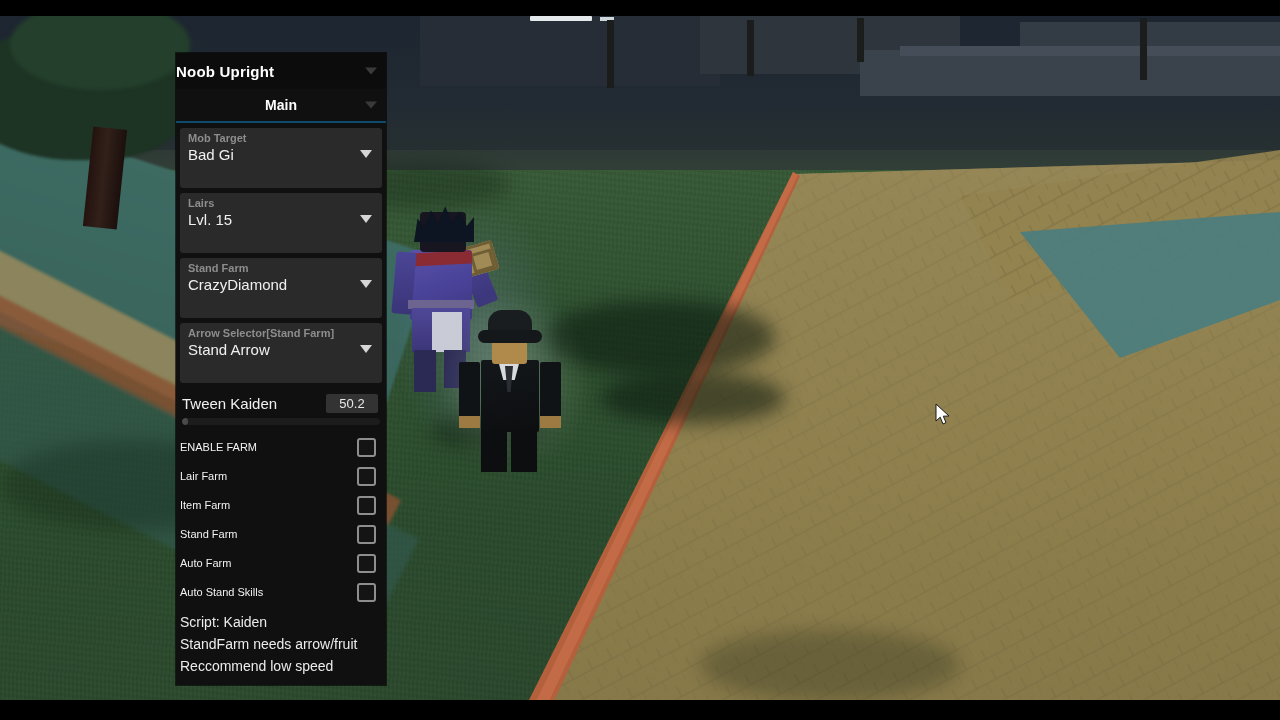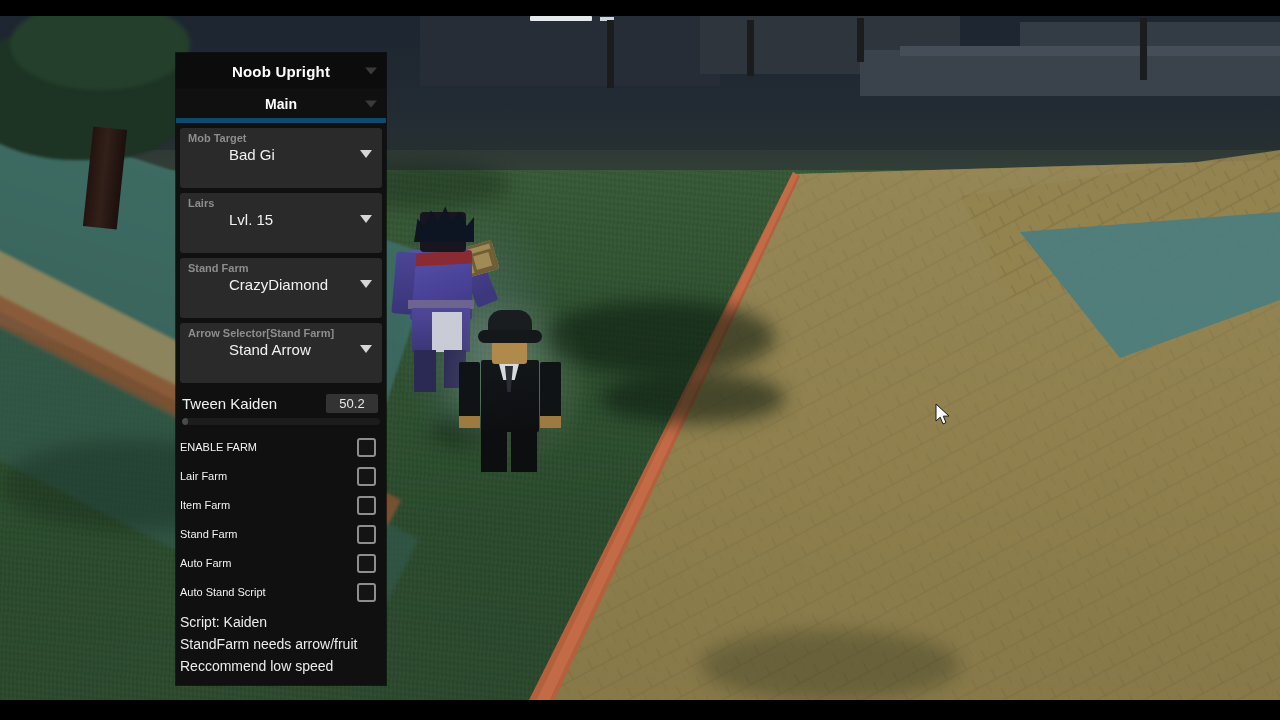--- a/index.html
+++ b/index.html
@@ -226,29 +226,29 @@
     position:absolute; left:176px; top:53px; width:210px;
     background:#101010;
     z-index:50;
     font-family:"Liberation Sans", sans-serif;
     box-shadow:0 0 0 1px rgba(0,0,0,0.6);
     overflow:hidden;
   }
 
   .title-row {
     position:relative; height:36px; background:#0c0c0c;
-    display:flex; align-items:center; justify-content:center;
+    display:flex; align-items:center; justify-content:flex-start;
   }
   .title-row .title-text {
     color:#ffffff; font-size:15px; font-weight:bold; letter-spacing:.2px;
   }
   .tab-row {
     position:relative; height:34px; background:#101010;
     display:flex; align-items:center; justify-content:center;
-    border-bottom:5px solid #0c4a6e;
+    border-bottom:2px solid #0c4a6e;
   }
   .tab-row .tab-text { color:#ffffff; font-size:14px; font-weight:bold; }
 
   .caret {
     position:absolute; right:9px; top:50%; transform:translateY(-50%);
     width:0; height:0; border-left:6px solid transparent; border-right:6px solid transparent;
     border-top:7px solid #2e2e2e;
   }
   .caret.light { border-top-color:#cfcfcf; }
   .caret.dim { border-top-color:#3a3a3a; }
@@ -256,21 +256,21 @@
   
   .dd {
     position:relative; margin:5px 4px; height:60px; background:#2a2a2a;
     border-radius:3px; padding:4px 8px 0 8px;
   }
   .dd .dd-label {
     color:#8d8d8d; font-size:11px; font-weight:bold; line-height:13px;
     white-space:nowrap; overflow:hidden;
   }
   .dd .dd-value {
-    color:#f0f0f0; font-size:15px; line-height:20px; white-space:nowrap;margin-left:41px;
+    color:#f0f0f0; font-size:15px; line-height:20px; white-space:nowrap;
   }
   .dd .caret {
     border-left-width:6px; border-right-width:6px; border-top:8px solid #d6d6d6;
     right:10px; top:22px; transform:none;
   }
 
   
   .slider-block { margin:4px 4px 2px 4px; padding:2px 0 0 0; }
   .slider-head {
     position:relative; display:flex; align-items:center; justify-content:space-between;
@@ -497,21 +497,21 @@
         <span class="tg-label">Stand Farm</span>
         <span class="tg-box"></span>
       </div>
 
       <div class="tg">
         <span class="tg-label">Auto Farm</span>
         <span class="tg-box"></span>
       </div>
 
       <div class="tg">
-        <span class="tg-label">Auto Stand Script</span>
+        <span class="tg-label">Auto Stand Skills</span>
         <span class="tg-box"></span>
       </div>
 
     </div>
 
 
     <div class="credits-list">
       <div class="cr">Script: Kaiden</div>
       <div class="cr">StandFarm needs arrow/fruit</div>
       <div class="cr">Reccommend low speed</div>

